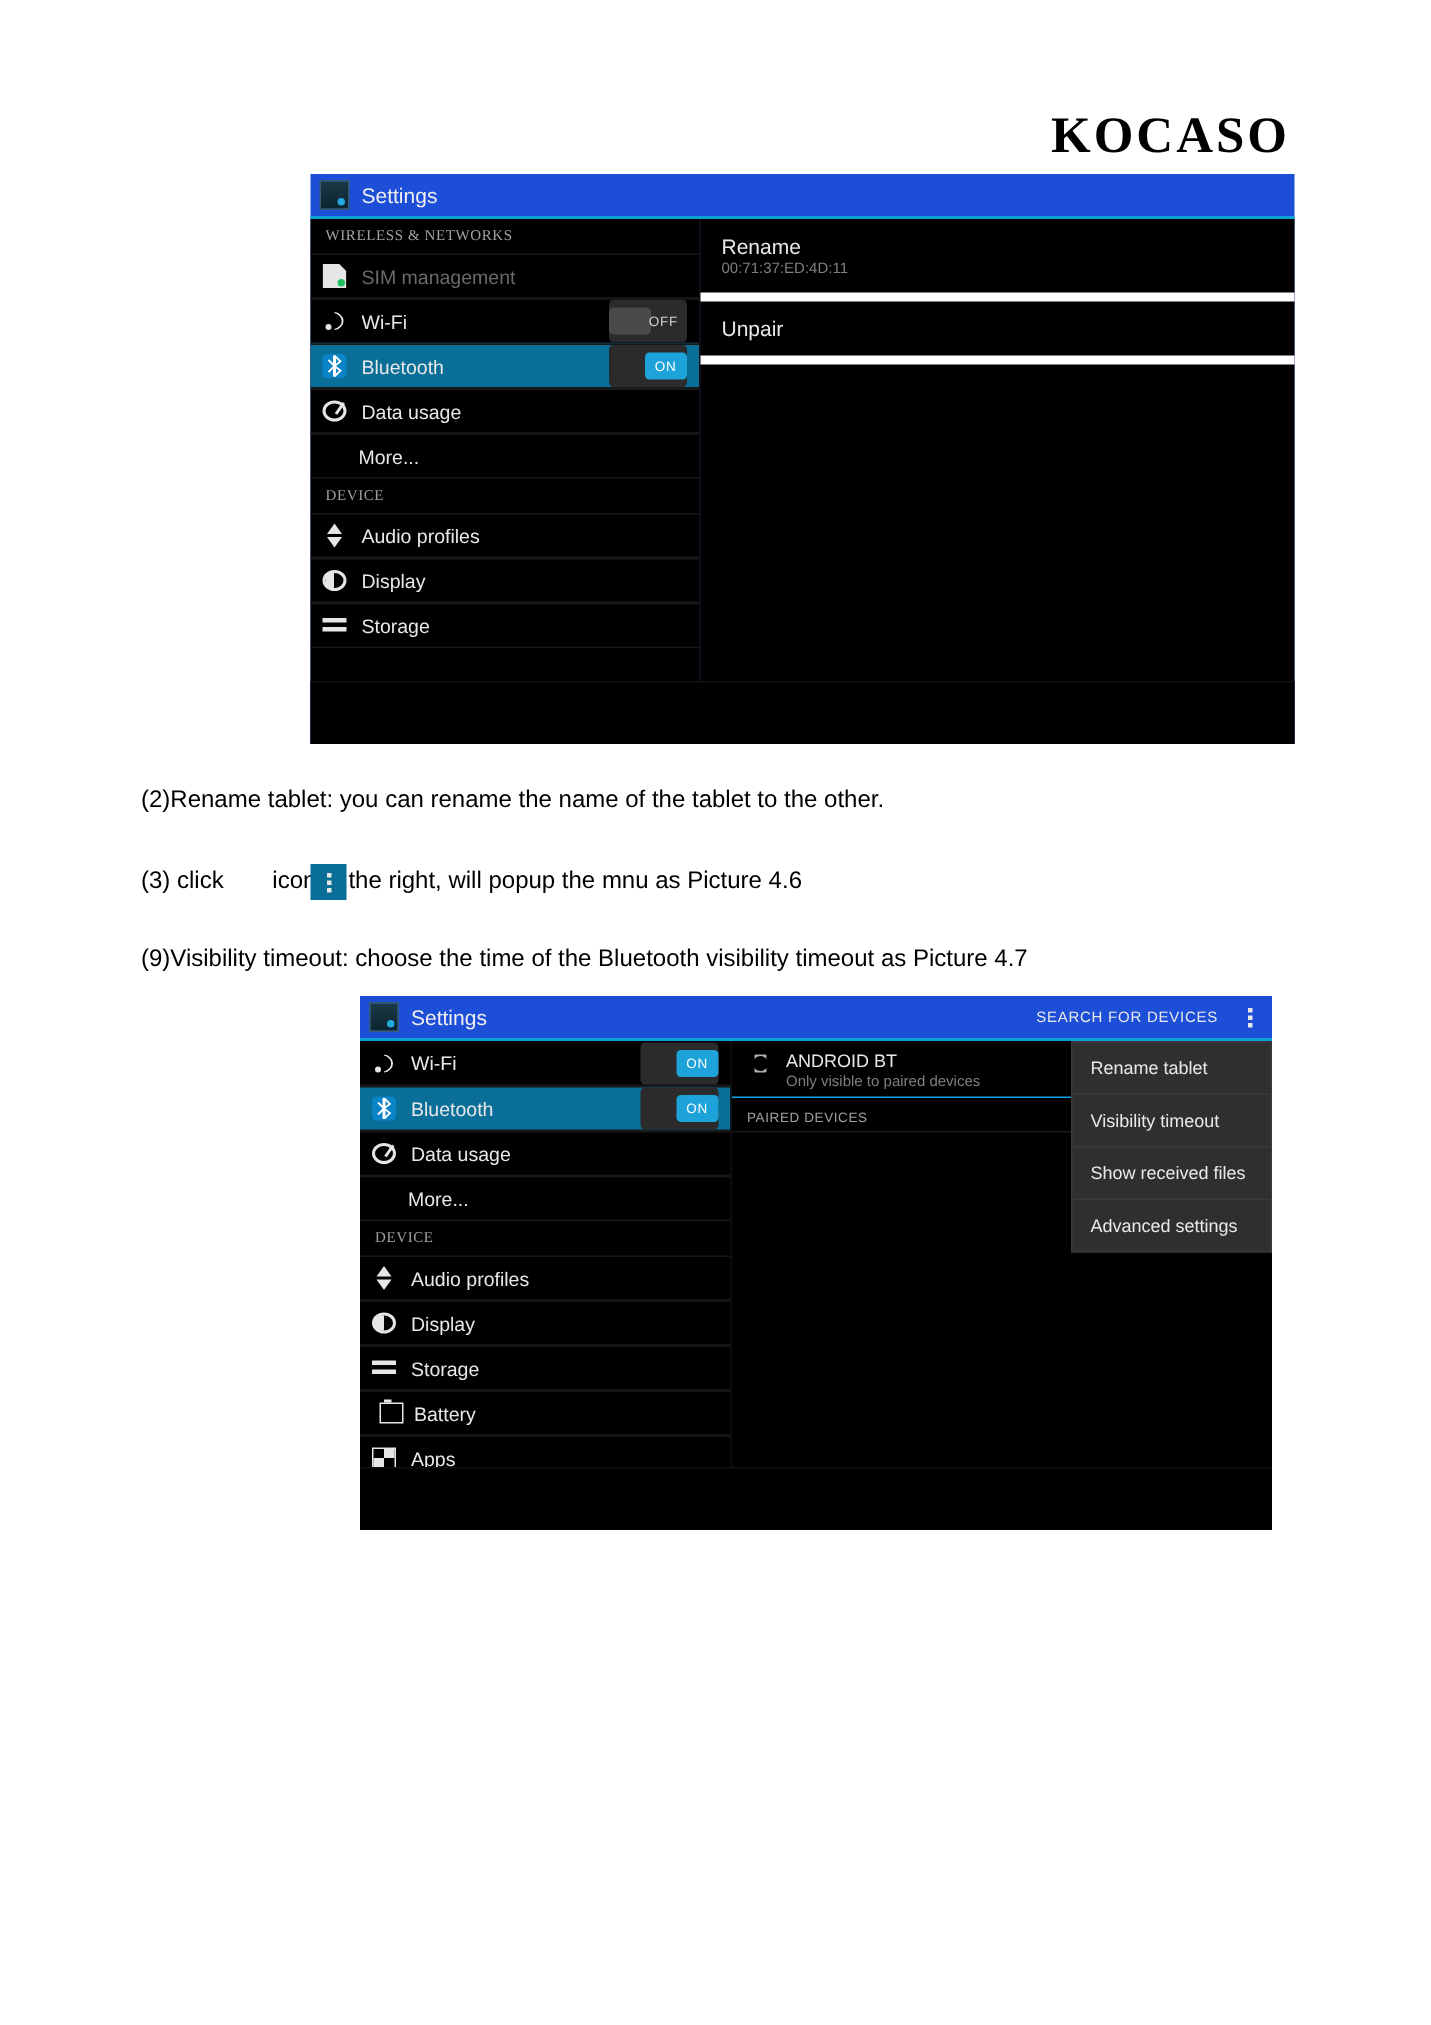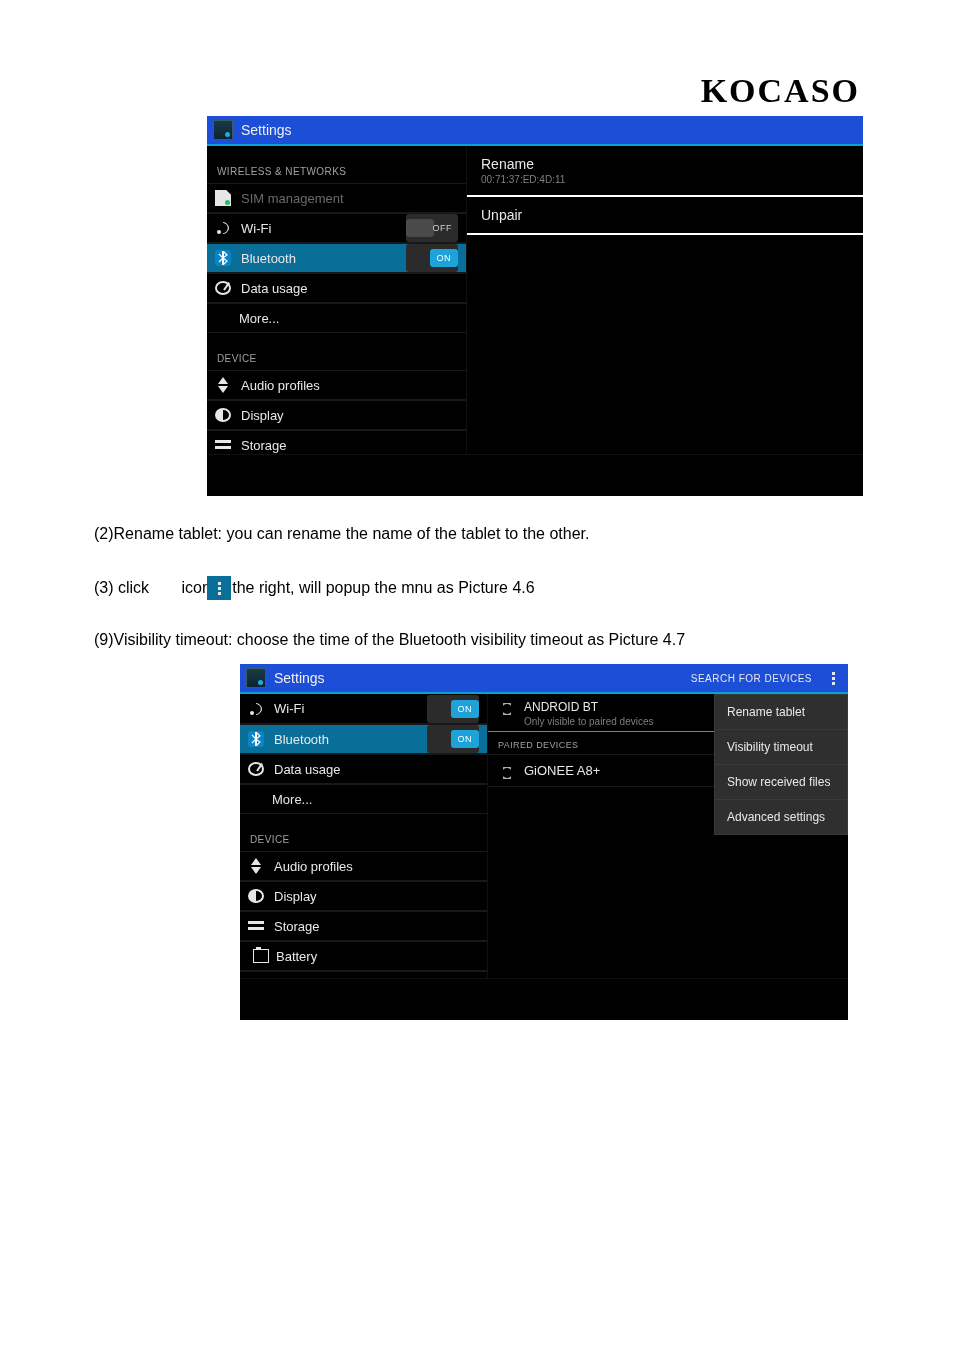--- a/index.html
+++ b/index.html
@@ -18,21 +18,21 @@
   .settings-icon::after { content: ""; position: absolute; right: 2px; bottom: 2px; width: 5px; height: 5px; background: #2ad; border-radius: 50%; }
   .title-text { color: #eee; font-size: 14px; }
 
   .shot-body { display: flex; height: calc(100% - 30px); }
   .shot2 .shot-body { height: calc(100% - 30px); }
   .left-pane { width: 260px; background: #000; border-right: 1px solid #111; overflow: hidden; }
   .shot2 .left-pane { width: 248px; }
   .right-pane { flex: 1; background: #000; position: relative; }
   .navbar { height: 42px; background: #000; border-top: 1px solid #111; }
 
-  .section-h { font-size: 10px; letter-spacing: 0.4px; color: #9ea0a3; padding: 20px 8px 6px 10px; text-transform: uppercase; }
+  .section-h { font-size: 10px; letter-spacing: 0.4px; color: #9ea0a3; padding: 6px 8px 6px 10px; text-transform: uppercase; font-family: Liberation Serif, serif; }
 
   .row { display: flex; align-items: center; height: 30px; padding: 0 8px; gap: 10px; border-top: 1px solid #181818; border-bottom: 1px solid #181818; }
   .row.sel { background: #0a6f98; }
   .row .lbl { color: #e8e8e8; font-size: 13px; flex: 1; white-space: nowrap; overflow: hidden; }
   .row.dim .lbl { color: #6a6a6a; }
   .row .lbl.indent { margin-left: 24px; }
 
   .icon { width: 16px; height: 16px; display: inline-block; flex: 0 0 16px; position: relative; }
   .ic-sim { background: #e6e6e6; clip-path: polygon(0 0,70% 0,100% 30%,100% 100%,0 100%); }
   .ic-sim::after { content: ""; position: absolute; right: 1px; bottom: 1px; width: 5px; height: 5px; background: #20c060; border-radius: 50%; }
@@ -57,21 +57,21 @@
   .ic-apps { width:14px; height:14px; background: conic-gradient(#e6e6e6 0 25%, transparent 0 50%, #e6e6e6 0 75%, transparent 0); border:1px solid #e6e6e6; }
   .ic-phone { width:14px; height:14px; }
   .ic-phone::after { content:""; position:absolute; left:2px; top:2px; width:10px; height:10px; border:2px solid #aeb0b3; border-radius:50%; clip-path: polygon(0 60%, 40% 100%, 100% 40%, 60% 0); transform: rotate(-45deg); }
 
   .switch { width: 52px; height: 28px; background: #2b2b2b; border-radius: 3px; position: relative; display: flex; align-items: center; font-size: 9px; }
   .switch.off .knob { position:absolute; left:0; width:28px; height:18px; background:#4a4a4a; border-radius:3px; }
   .switch.on .knob { position:absolute; right:0; width:28px; height:18px; background:#1da3da; border-radius:3px; }
   .switch.off .txt { position:absolute; right:6px; color:#cfcfcf; letter-spacing:.5px; }
   .switch.on .txt  { position:absolute; right:7px; color:#fff; letter-spacing:.5px; }
 
-  .r-option { padding: 10px 14px; border-bottom: 2px solid #ffffff; }
+  .r-option { padding: 10px 14px; border-bottom: 6px solid #ffffff; }
   .r-option .t1 { color:#e8e8e8; font-size: 14px; }
   .r-option .t2 { color:#7d7f82; font-size: 10px; margin-top: 2px; }
 
   .search-txt { font-size: 10px; color: #e8e8e8; letter-spacing: .5px; }
   .kebab { width: 14px; height: 18px; display: inline-flex; flex-direction: column; justify-content: center; gap: 2px; align-items: center; }
   .kebab span { width: 3px; height: 3px; background: #e8e8e8; }
   .standalone-kebab { position:absolute; left:207px; top:576px; width:24px; height:24px; background:#0a6f98; display:flex; align-items:center; justify-content:center; }
 
   .bt-self { padding: 6px 10px 4px 10px; display:flex; gap:10px; align-items:flex-start; border-bottom:1px solid #0ea5e9; }
   .bt-self .tx .l1 { color:#e8e8e8; font-size:12px; }
@@ -271,24 +271,20 @@
 
     <div class="right-pane">
       <div class="bt-self">
         <span class="icon ic-phone"></span>
         <div class="tx">
           <div class="l1">ANDROID BT</div>
           <div class="l2">Only visible to paired devices</div>
         </div>
       </div>
       <div class="paired-h">PAIRED DEVICES</div>
-      <div class="paired-row">
-        <span class="icon ic-phone"></span>
-        <span class="nm">GiONEE A8+</span>
-      </div>
 
       <div class="menu-pop">
         <div class="mi">Rename tablet</div>
         <div class="mi">Visibility timeout</div>
         <div class="mi">Show received files</div>
         <div class="mi">Advanced settings</div>
       </div>
     </div>
   </div>
   <div class="navbar navwrap"></div>

